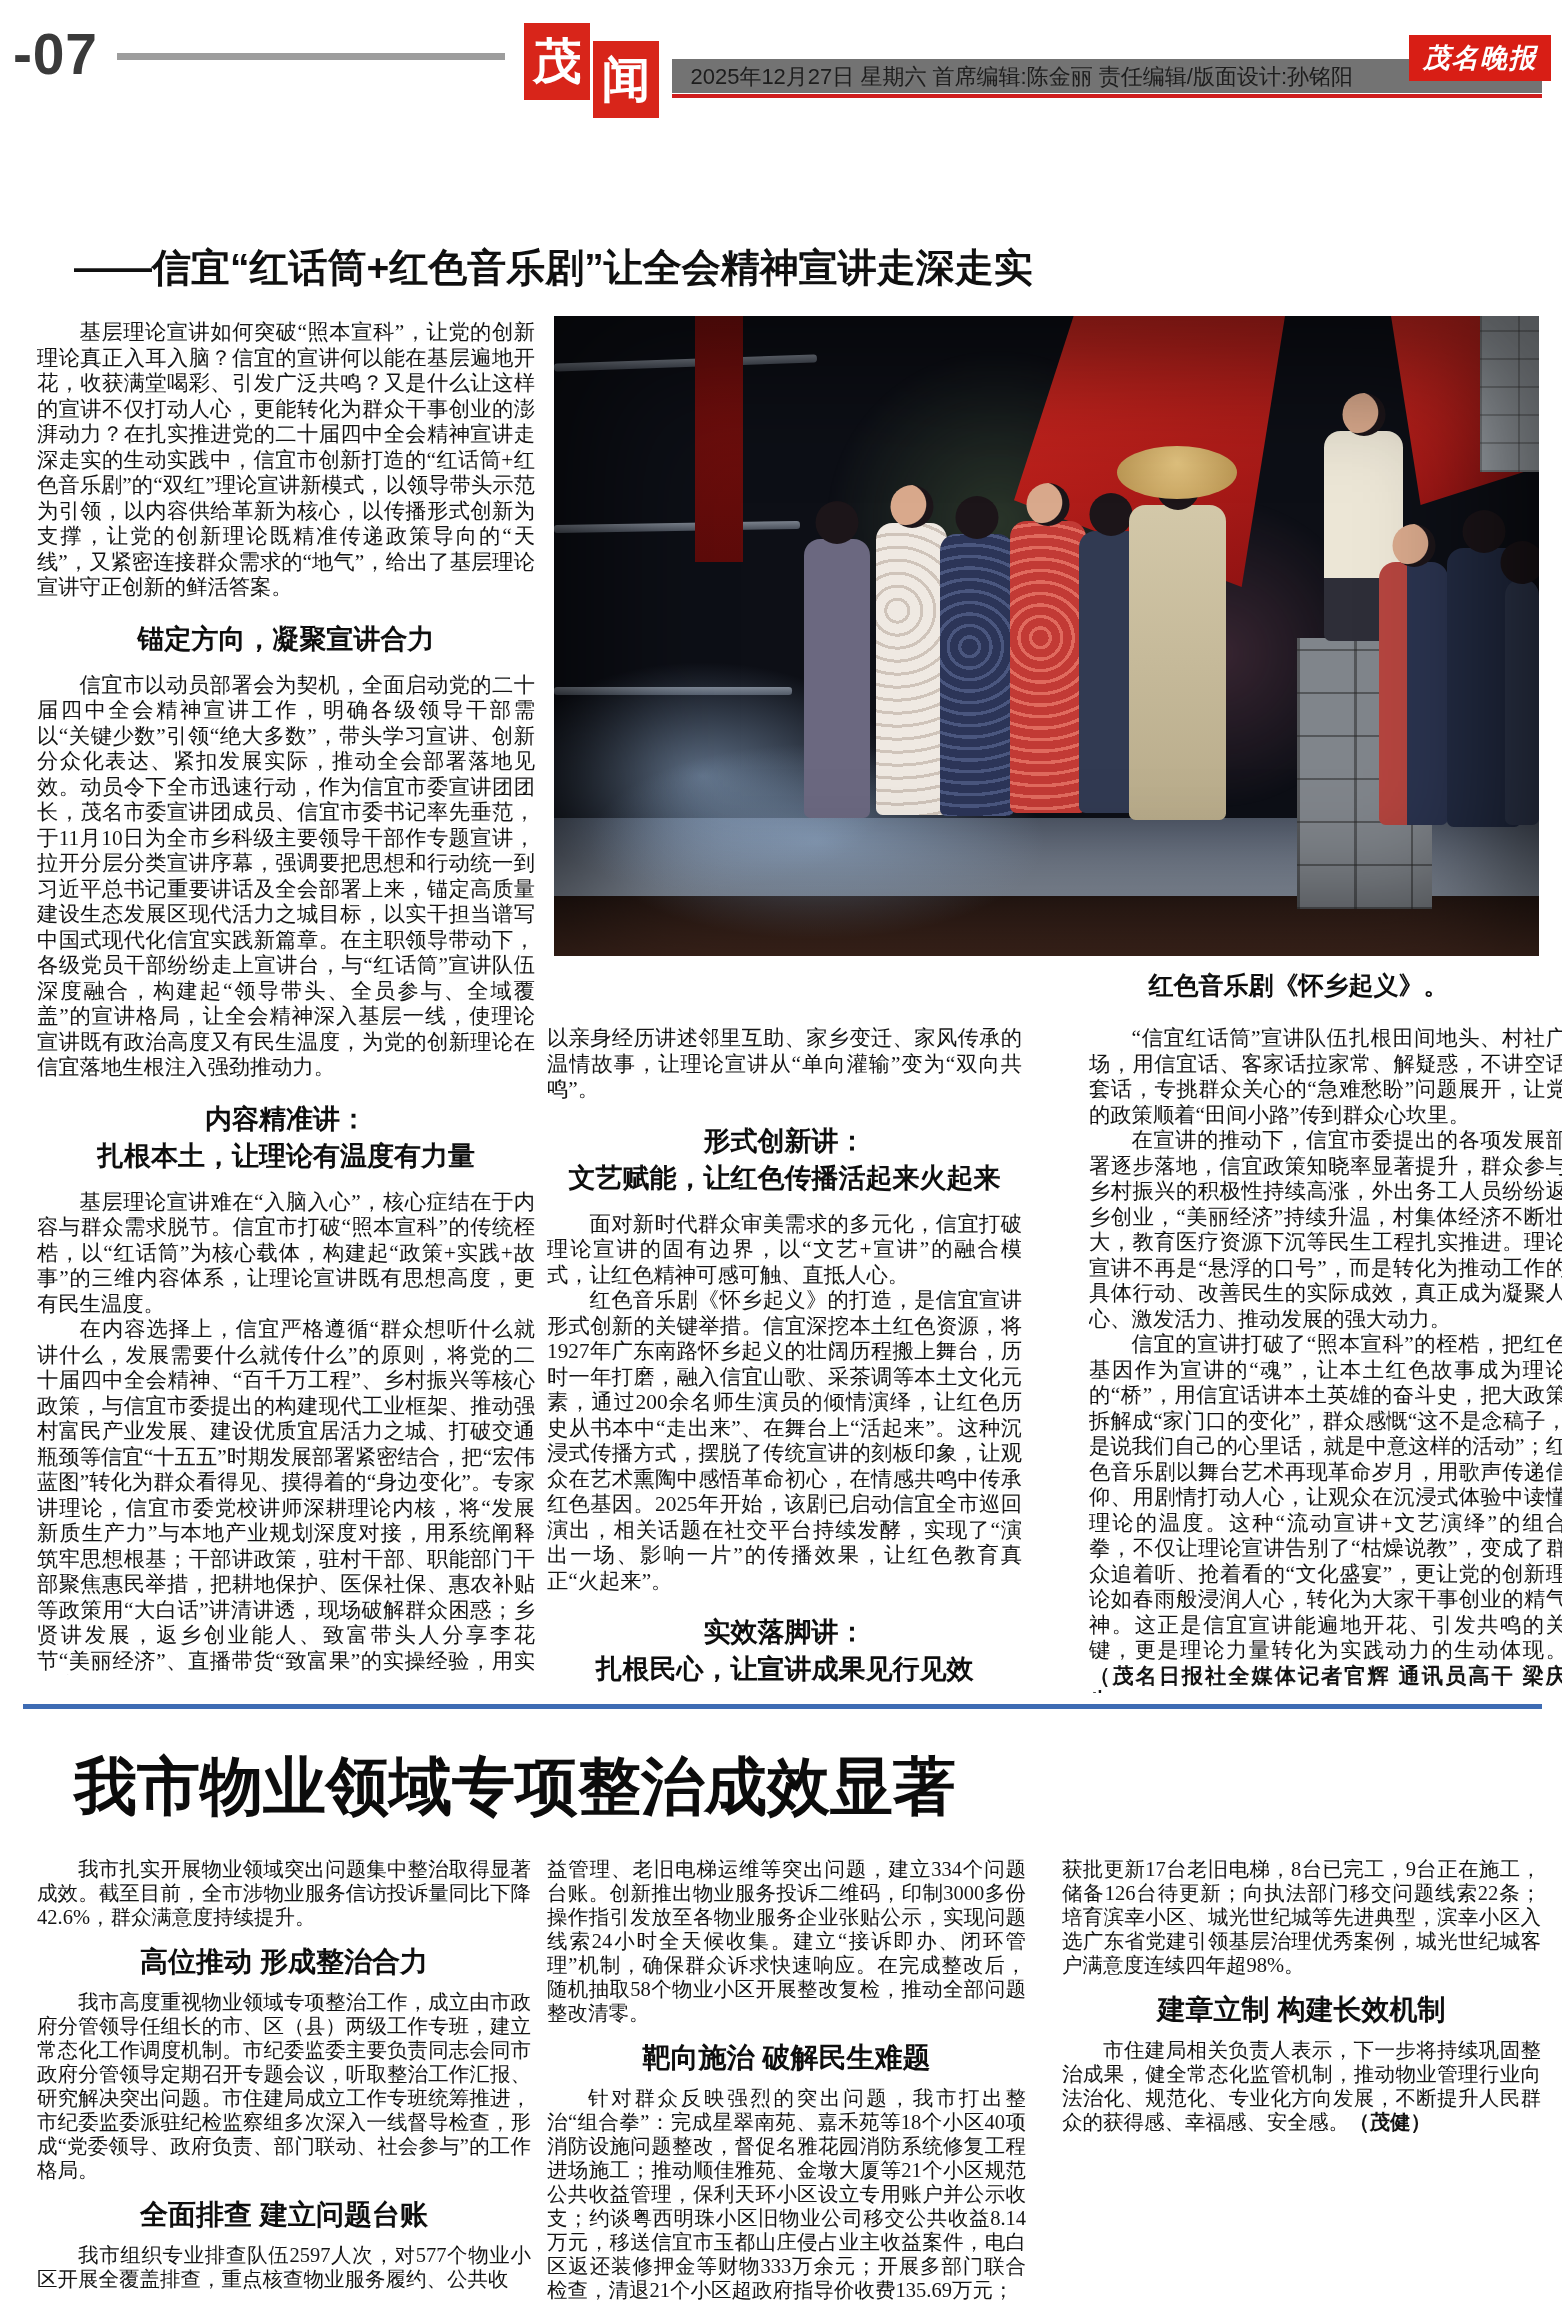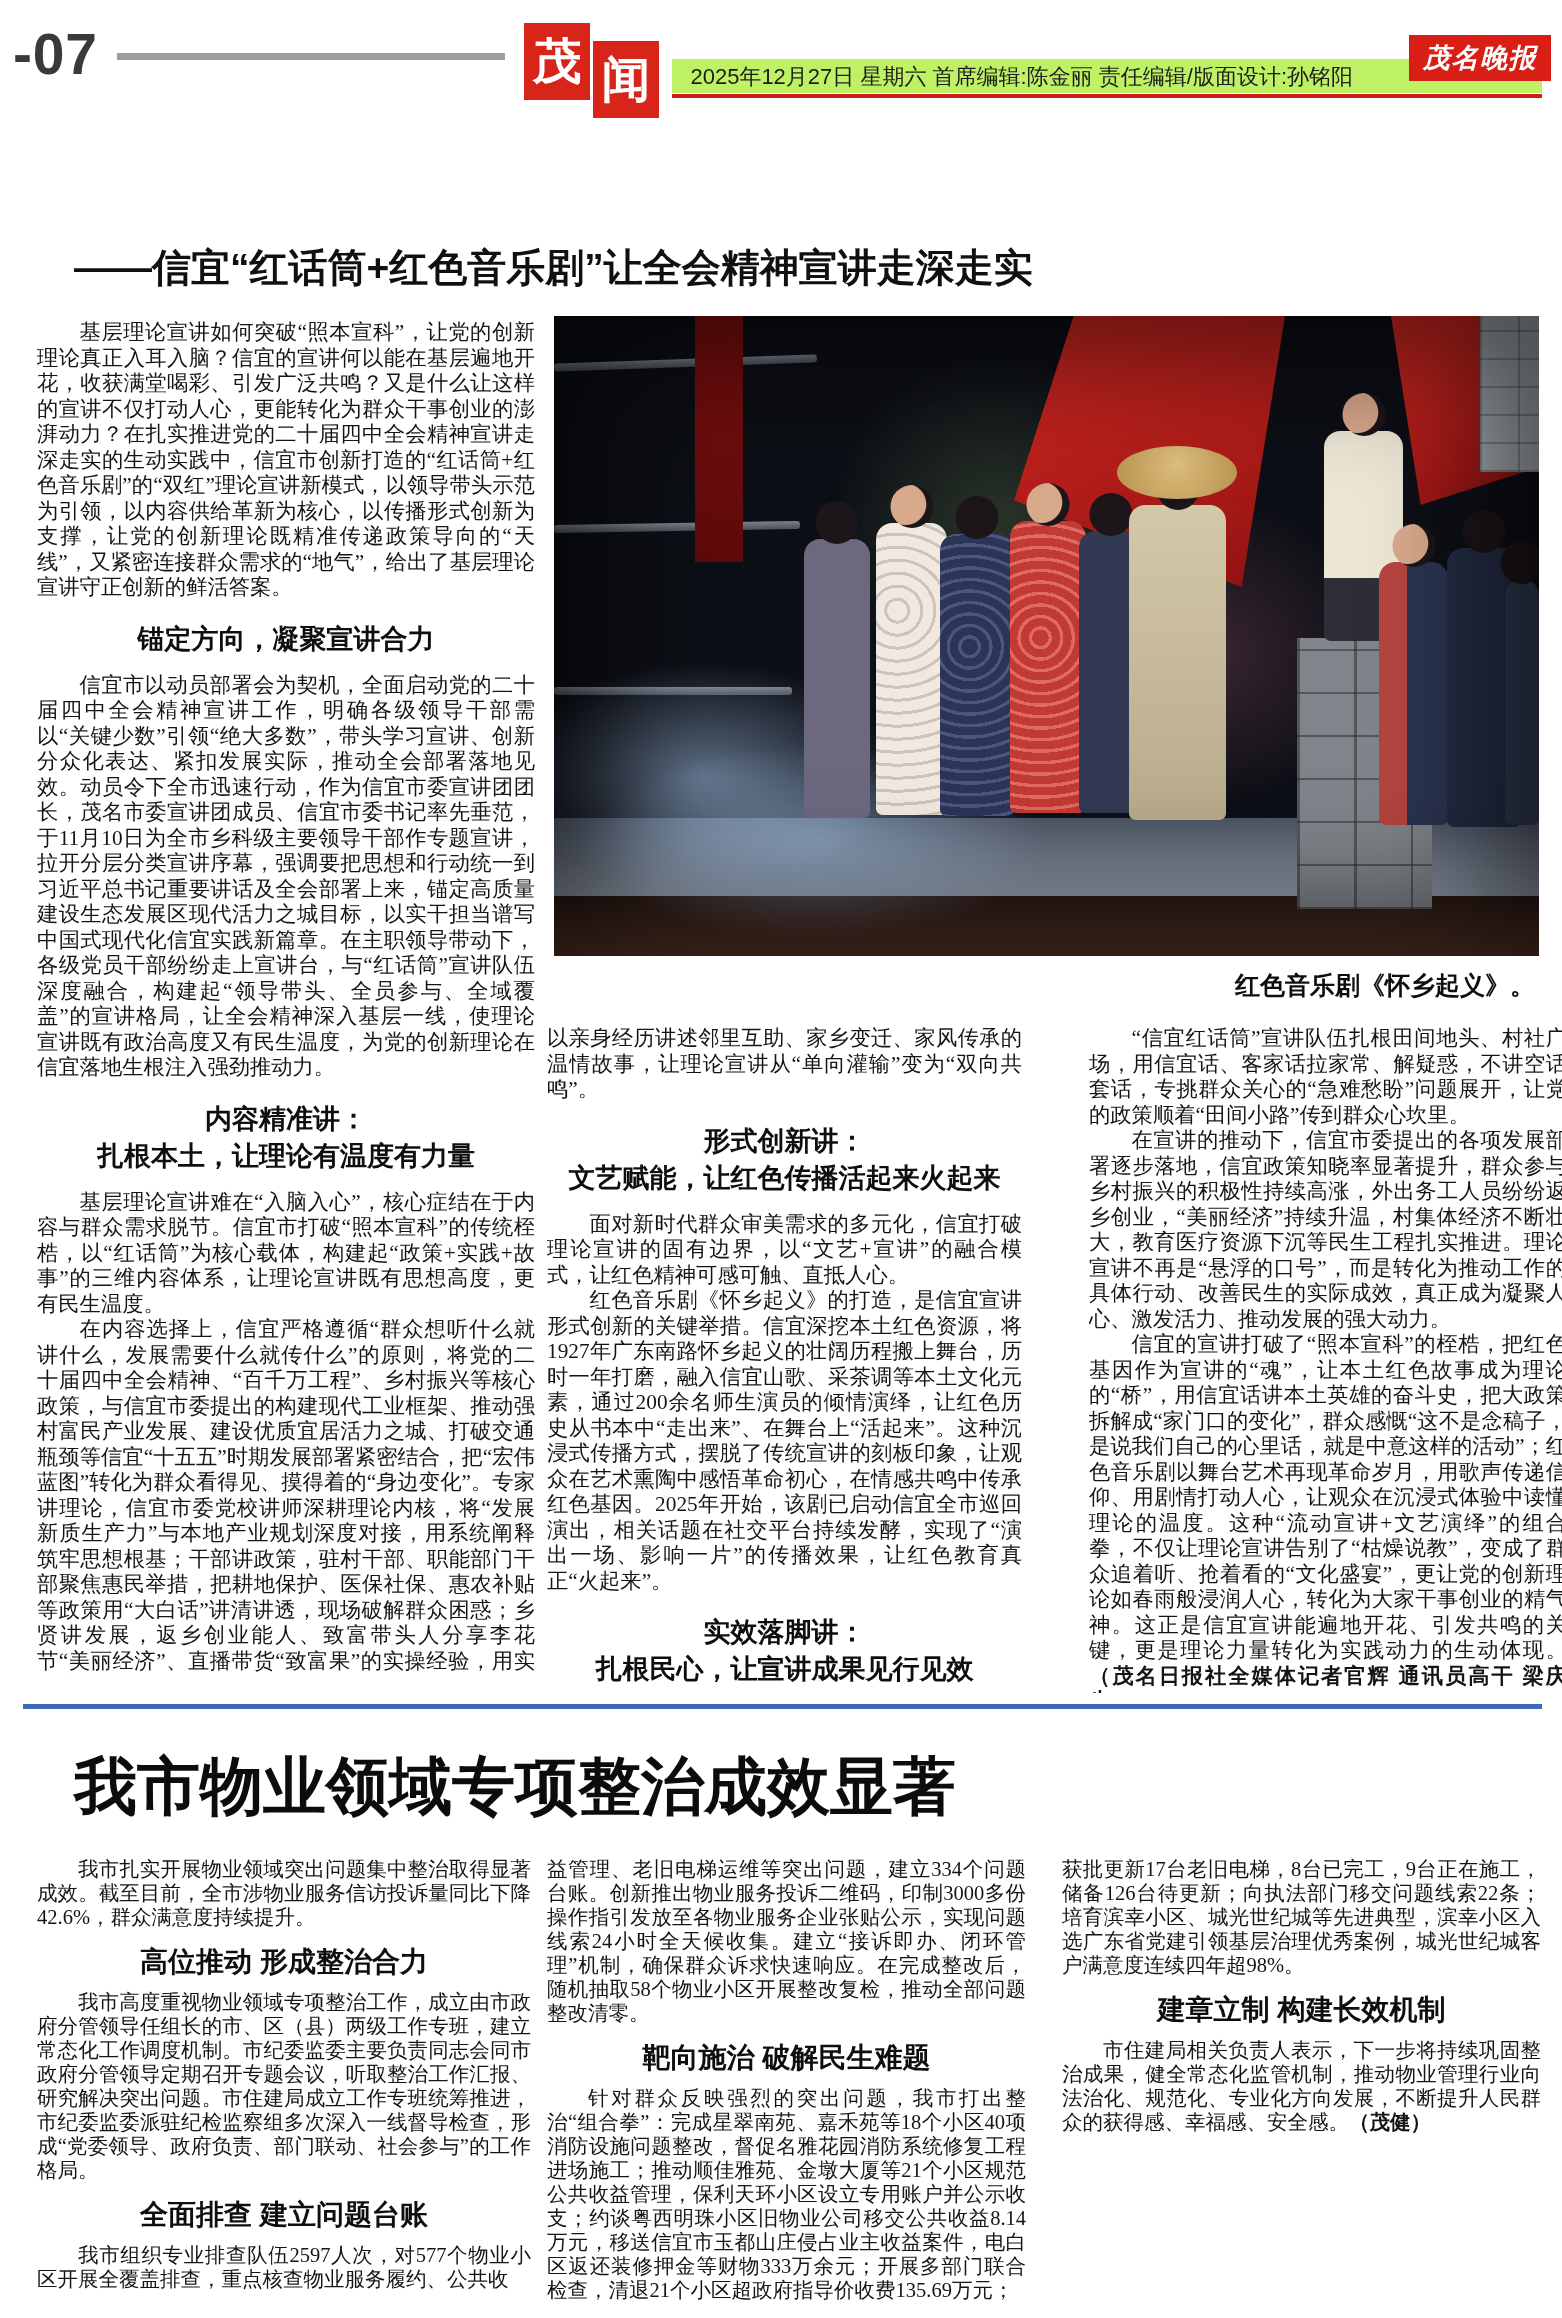--- a/index.html
+++ b/index.html
@@ -7,42 +7,42 @@
         font-family:"Liberation Serif","DejaVu Serif",serif;color:#141414;}
   .abs{position:absolute;}
   
   .page-num{left:13px;top:21.3px;font-family:"Liberation Sans","DejaVu Sans",sans-serif;
             font-weight:bold;font-size:57px;color:#3a3a3a;letter-spacing:0.8px;}
   .head-rule{left:117px;top:53px;width:388px;height:7.4px;background:#9d9d9d;}
   .logo-box{width:66px;height:77px;background:#d8251a;color:#fff;display:flex;align-items:center;justify-content:center;
             font-size:49px;font-weight:bold;font-family:"Liberation Serif","DejaVu Serif",serif;}
   .logo-1{left:524px;top:23px;}
   .logo-2{left:593px;top:41px;}
-  .date-bar{left:672px;top:59px;width:870px;height:34px;background:#bef264;}
+  .date-bar{left:672px;top:59px;width:870px;height:34px;background:#737373;}
   .date-text{position:absolute;right:189px;top:0;height:34px;line-height:36px;
              font-family:"Liberation Sans","DejaVu Sans",sans-serif;font-size:22px;color:#1d1d1d;white-space:nowrap;}
   .red-underline{left:672px;top:94px;width:870px;height:4.1px;background:#cf1d1d;}
   .masthead{left:1409px;top:35px;width:142px;height:46px;background:#d81e15;color:#fff;
             display:flex;align-items:center;justify-content:center;font-size:27px;font-weight:bold;
             font-style:italic;font-family:"Liberation Serif","DejaVu Serif",serif;letter-spacing:1.6px;}
   
   .headline1{left:72px;top:120px;font-family:"Liberation Sans","DejaVu Sans",sans-serif;
              font-weight:900;font-size:85px;line-height:99px;color:#0d0d0d;white-space:nowrap;}
   .subtitle1{left:74px;top:241px;font-family:"Liberation Sans","DejaVu Sans",sans-serif;
              font-weight:bold;font-size:39px;color:#101010;white-space:nowrap;}
   .news-col{position:absolute;font-size:21.3px;line-height:25.5px;overflow:hidden;text-align:justify;}
   .news-col.small{font-size:20.5px;line-height:24px;}
   .para{margin:0;text-indent:2em;}
   .para.cont{text-indent:0;}
   .para b{font-family:"Liberation Sans","DejaVu Sans",sans-serif;font-weight:bold;}
   .col-heading{text-align:center;font-family:"Liberation Sans","DejaVu Sans",sans-serif;
                font-weight:bold;color:#0e0e0e;margin:20px 0 15px;text-indent:0;}
   .col-heading div{font-size:27px;line-height:37px;}
   .col-heading.single{font-size:28px;line-height:36px;margin:15px 0 10px;}
-  .photo-caption{left:1062px;top:969px;width:473px;text-align:right;
+  .photo-caption{left:1062px;top:969px;width:473px;text-align:center;
                  font-family:"Liberation Sans","DejaVu Sans",sans-serif;font-weight:bold;font-size:25px;color:#0e0e0e;}
   
   .photo{left:554px;top:316px;width:985px;height:640px;background:#0d0f16;overflow:hidden;}
   .photo *{position:absolute;}
   .beam{background:linear-gradient(#7a818c,#4b515c);height:8.2px;border-radius:3.3px;}
   .flag{background:linear-gradient(160deg,#d92a22,#8f1212);}
   .banner{background:linear-gradient(#7d100e,#5d0b0a);}
   .wall{background:#a7adb3;background-image:repeating-linear-gradient(0deg,rgba(60,60,60,.35) 0 1.6px,transparent 1.6px 28px),
         repeating-linear-gradient(90deg,rgba(60,60,60,.35) 0 1.6px,transparent 1.6px 38px);}
   .glow{border-radius:50%;filter:blur(1.6px);}

